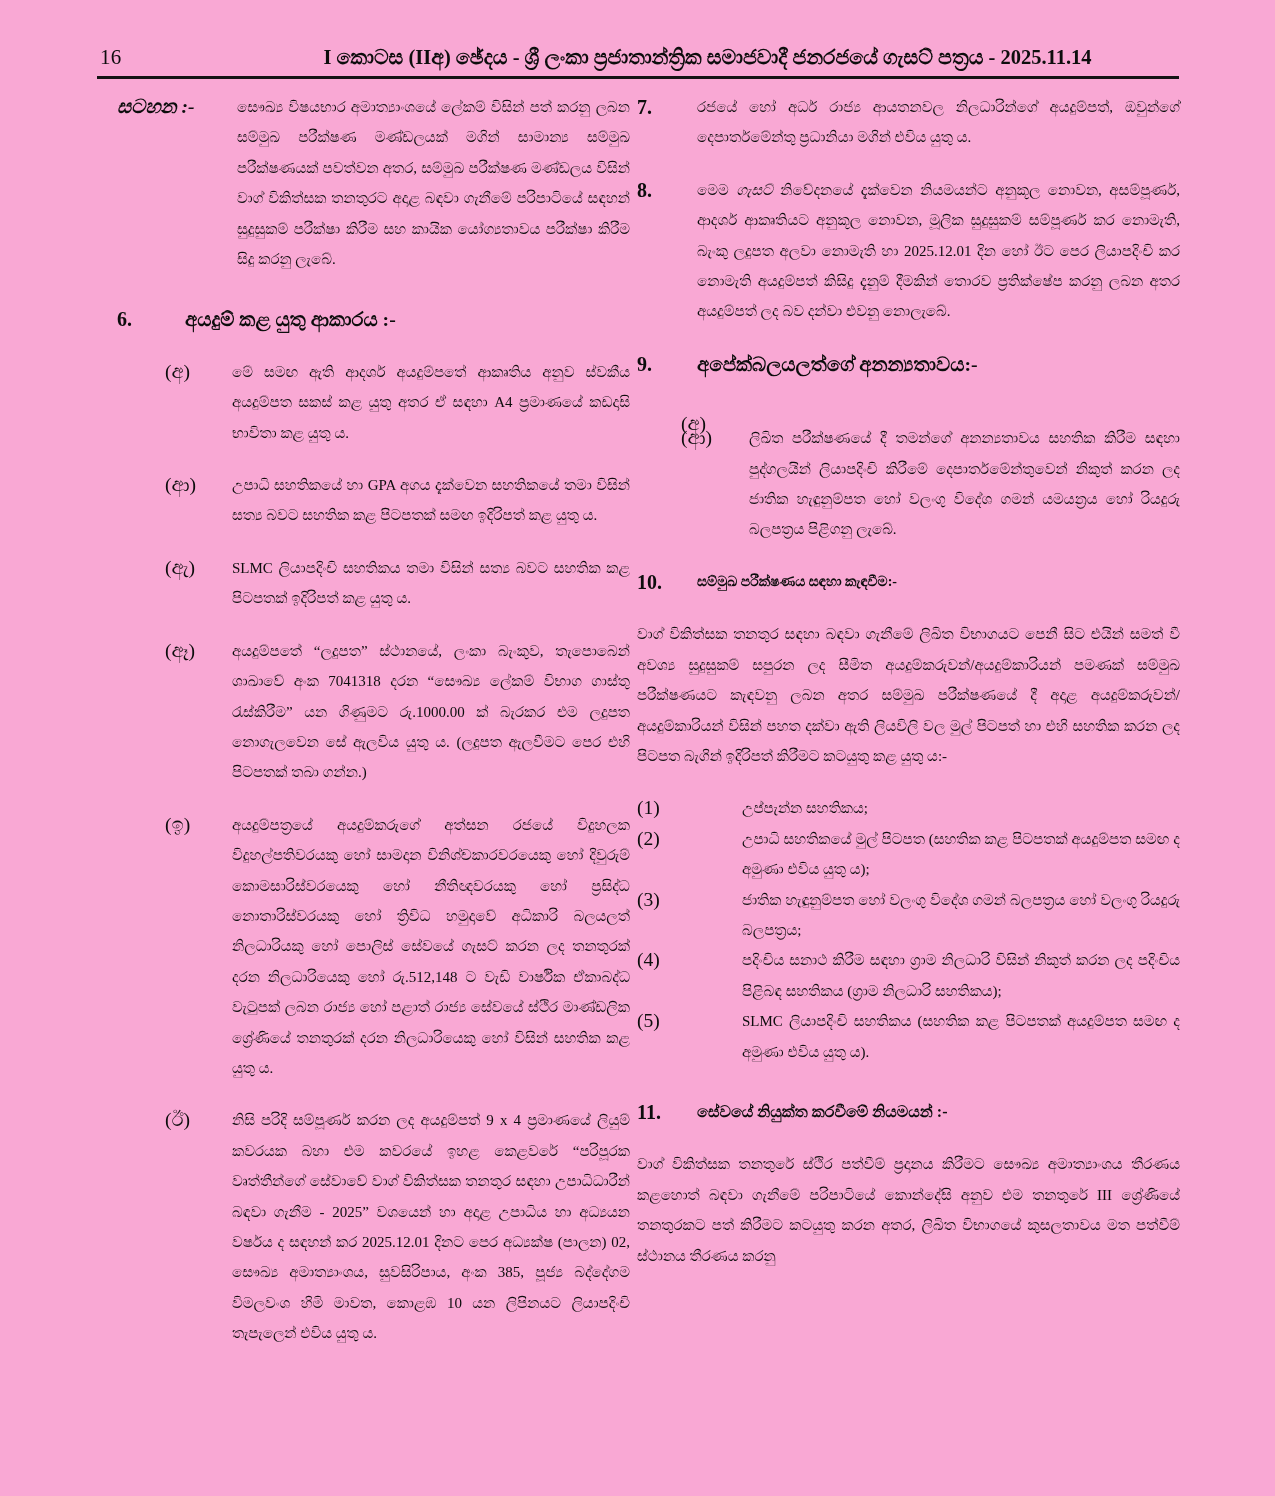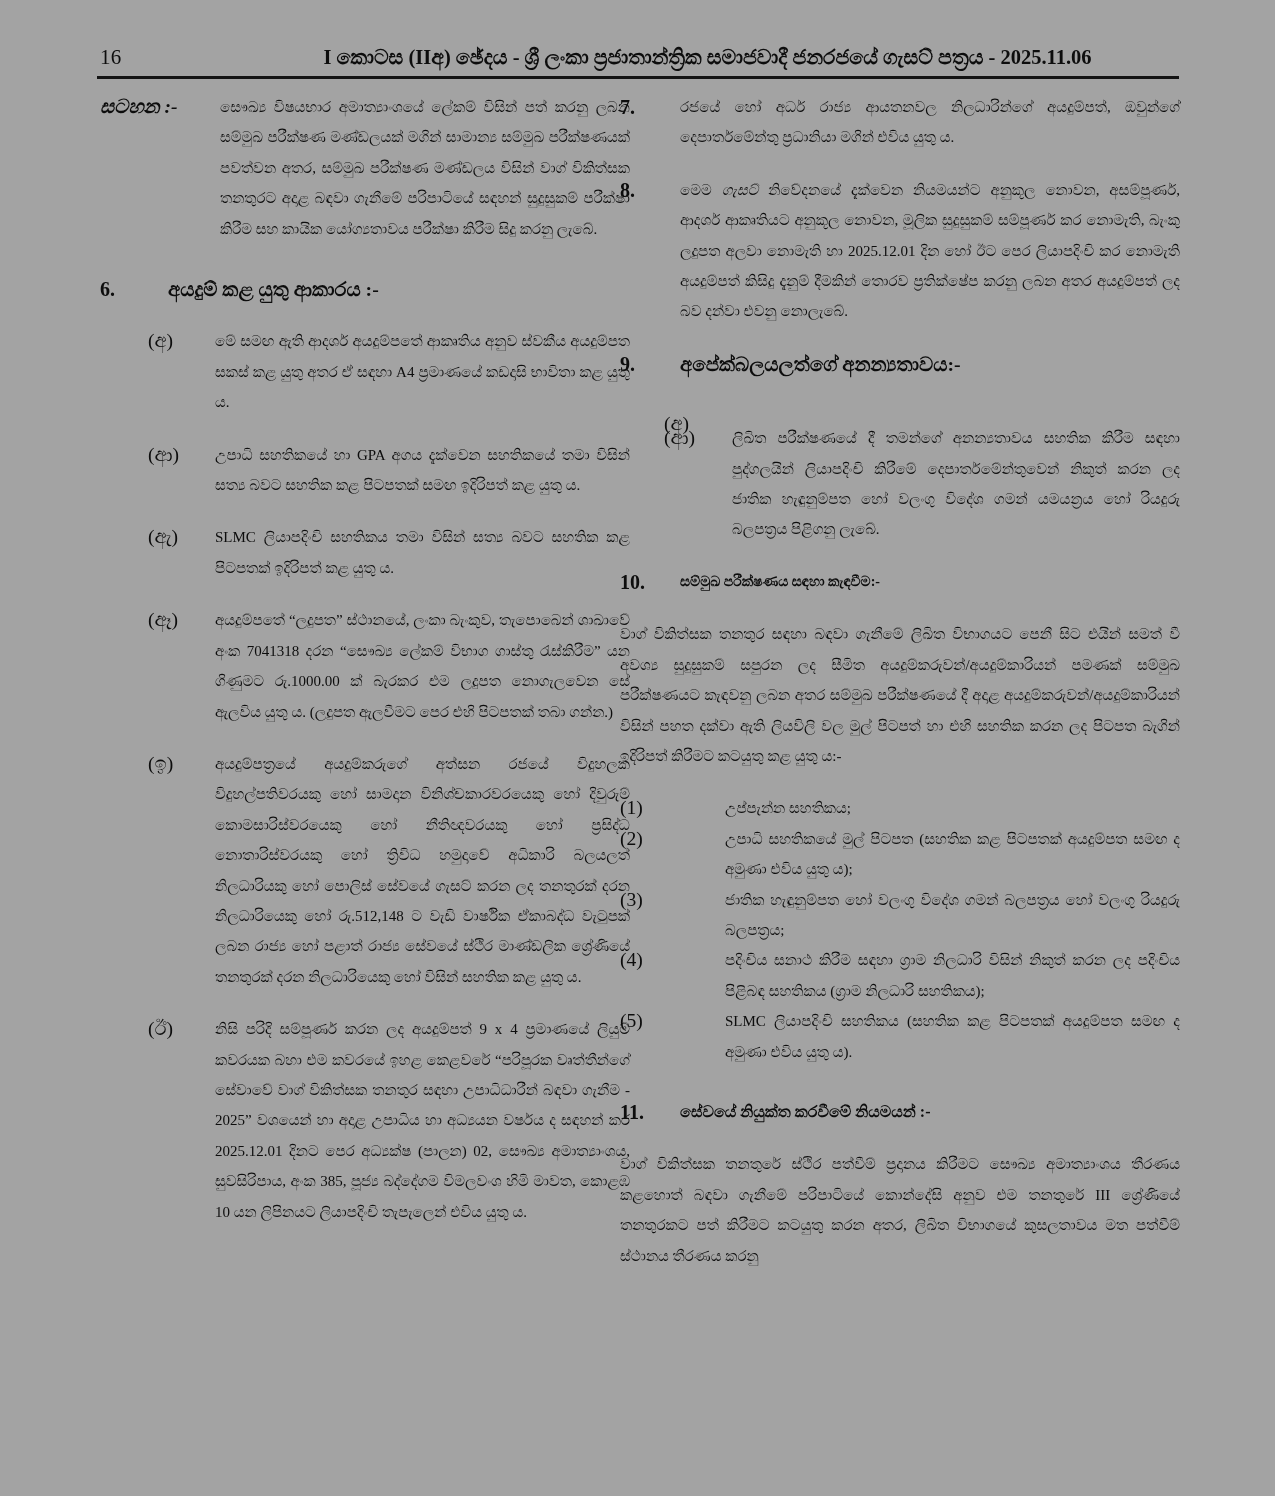--- a/index.html
+++ b/index.html
@@ -4,21 +4,21 @@
 <style>
   html, body {
     margin: 0;
     padding: 0;
     background: #ffffff;
   }
   .page {
     position: relative;
     width: 1275px;
     height: 1496px;
-    background: #a3a3a3;
+    background: #f9a8d4;
     font-family: "Liberation Serif", "DejaVu Serif", serif;
     color: #0d0d0d;
     box-sizing: border-box;
     overflow: hidden;
   }
 
   
   .header {
     position: absolute;
     left: 100px;
@@ -60,21 +60,21 @@
   .col {
     position: absolute;
     top: 92px;
   }
   .col-left  { left: 100px;  width: 530px; }
   .col-right { left: 620px;  width: 560px; }
 
   
   .blk {
     position: relative;
-    margin: 0 0 17px 0;
+    margin: 0 0 17px 17px;
   }
   .para {
     font-size: 15px;
     line-height: 30.4px;
     text-align: justify;
     text-justify: inter-word;
     margin: 0;
   }
   .num {
     position: absolute;
@@ -140,21 +140,21 @@
   b.bd { font-weight: normal; }
   i.it { font-style: italic; }
 </style>
 </head>
 <body>
 
 <div class="page">
 
   <div class="header">
     <div class="header-pageno">16</div>
-    <div class="header-title">I කොටස (IIඅ) ඡේදය - ශ්‍රී ලංකා ප්‍රජාතාන්ත්‍රික සමාජවාදී ජනරජයේ ගැසට් පත්‍රය - 2025.11.06</div>
+    <div class="header-title">I කොටස (IIඅ) ඡේදය - ශ්‍රී ලංකා ප්‍රජාතාන්ත්‍රික සමාජවාදී ජනරජයේ ගැසට් පත්‍රය - 2025.11.14</div>
   </div>
   <div class="header-rule"></div>
 
   <div class="col col-left">
 
     <div class="blk note-row gap-l">
       <span class="notelbl">සටහන :-</span>
       <p class="para">සෞඛ්‍ය විෂයභාර අමාත්‍යාංශයේ ලේකම් විසින් පත් කරනු ලබන සම්මුඛ පරීක්ෂණ මණ්ඩලයක් මගින් සාමාන්‍ය සම්මුඛ පරීක්ෂණයක් පවත්වන අතර, සම්මුඛ පරීක්ෂණ මණ්ඩලය විසින් වාග් විකිත්සක තනතුරට අදාළ බඳවා ගැනීමේ පරිපාටියේ සඳහන් සුදුසුකම් පරීක්ෂා කිරීම සහ කායික යෝග්‍යතාවය පරීක්ෂා කිරීම සිදු කරනු ලැබේ.</p>
     </div>
 

